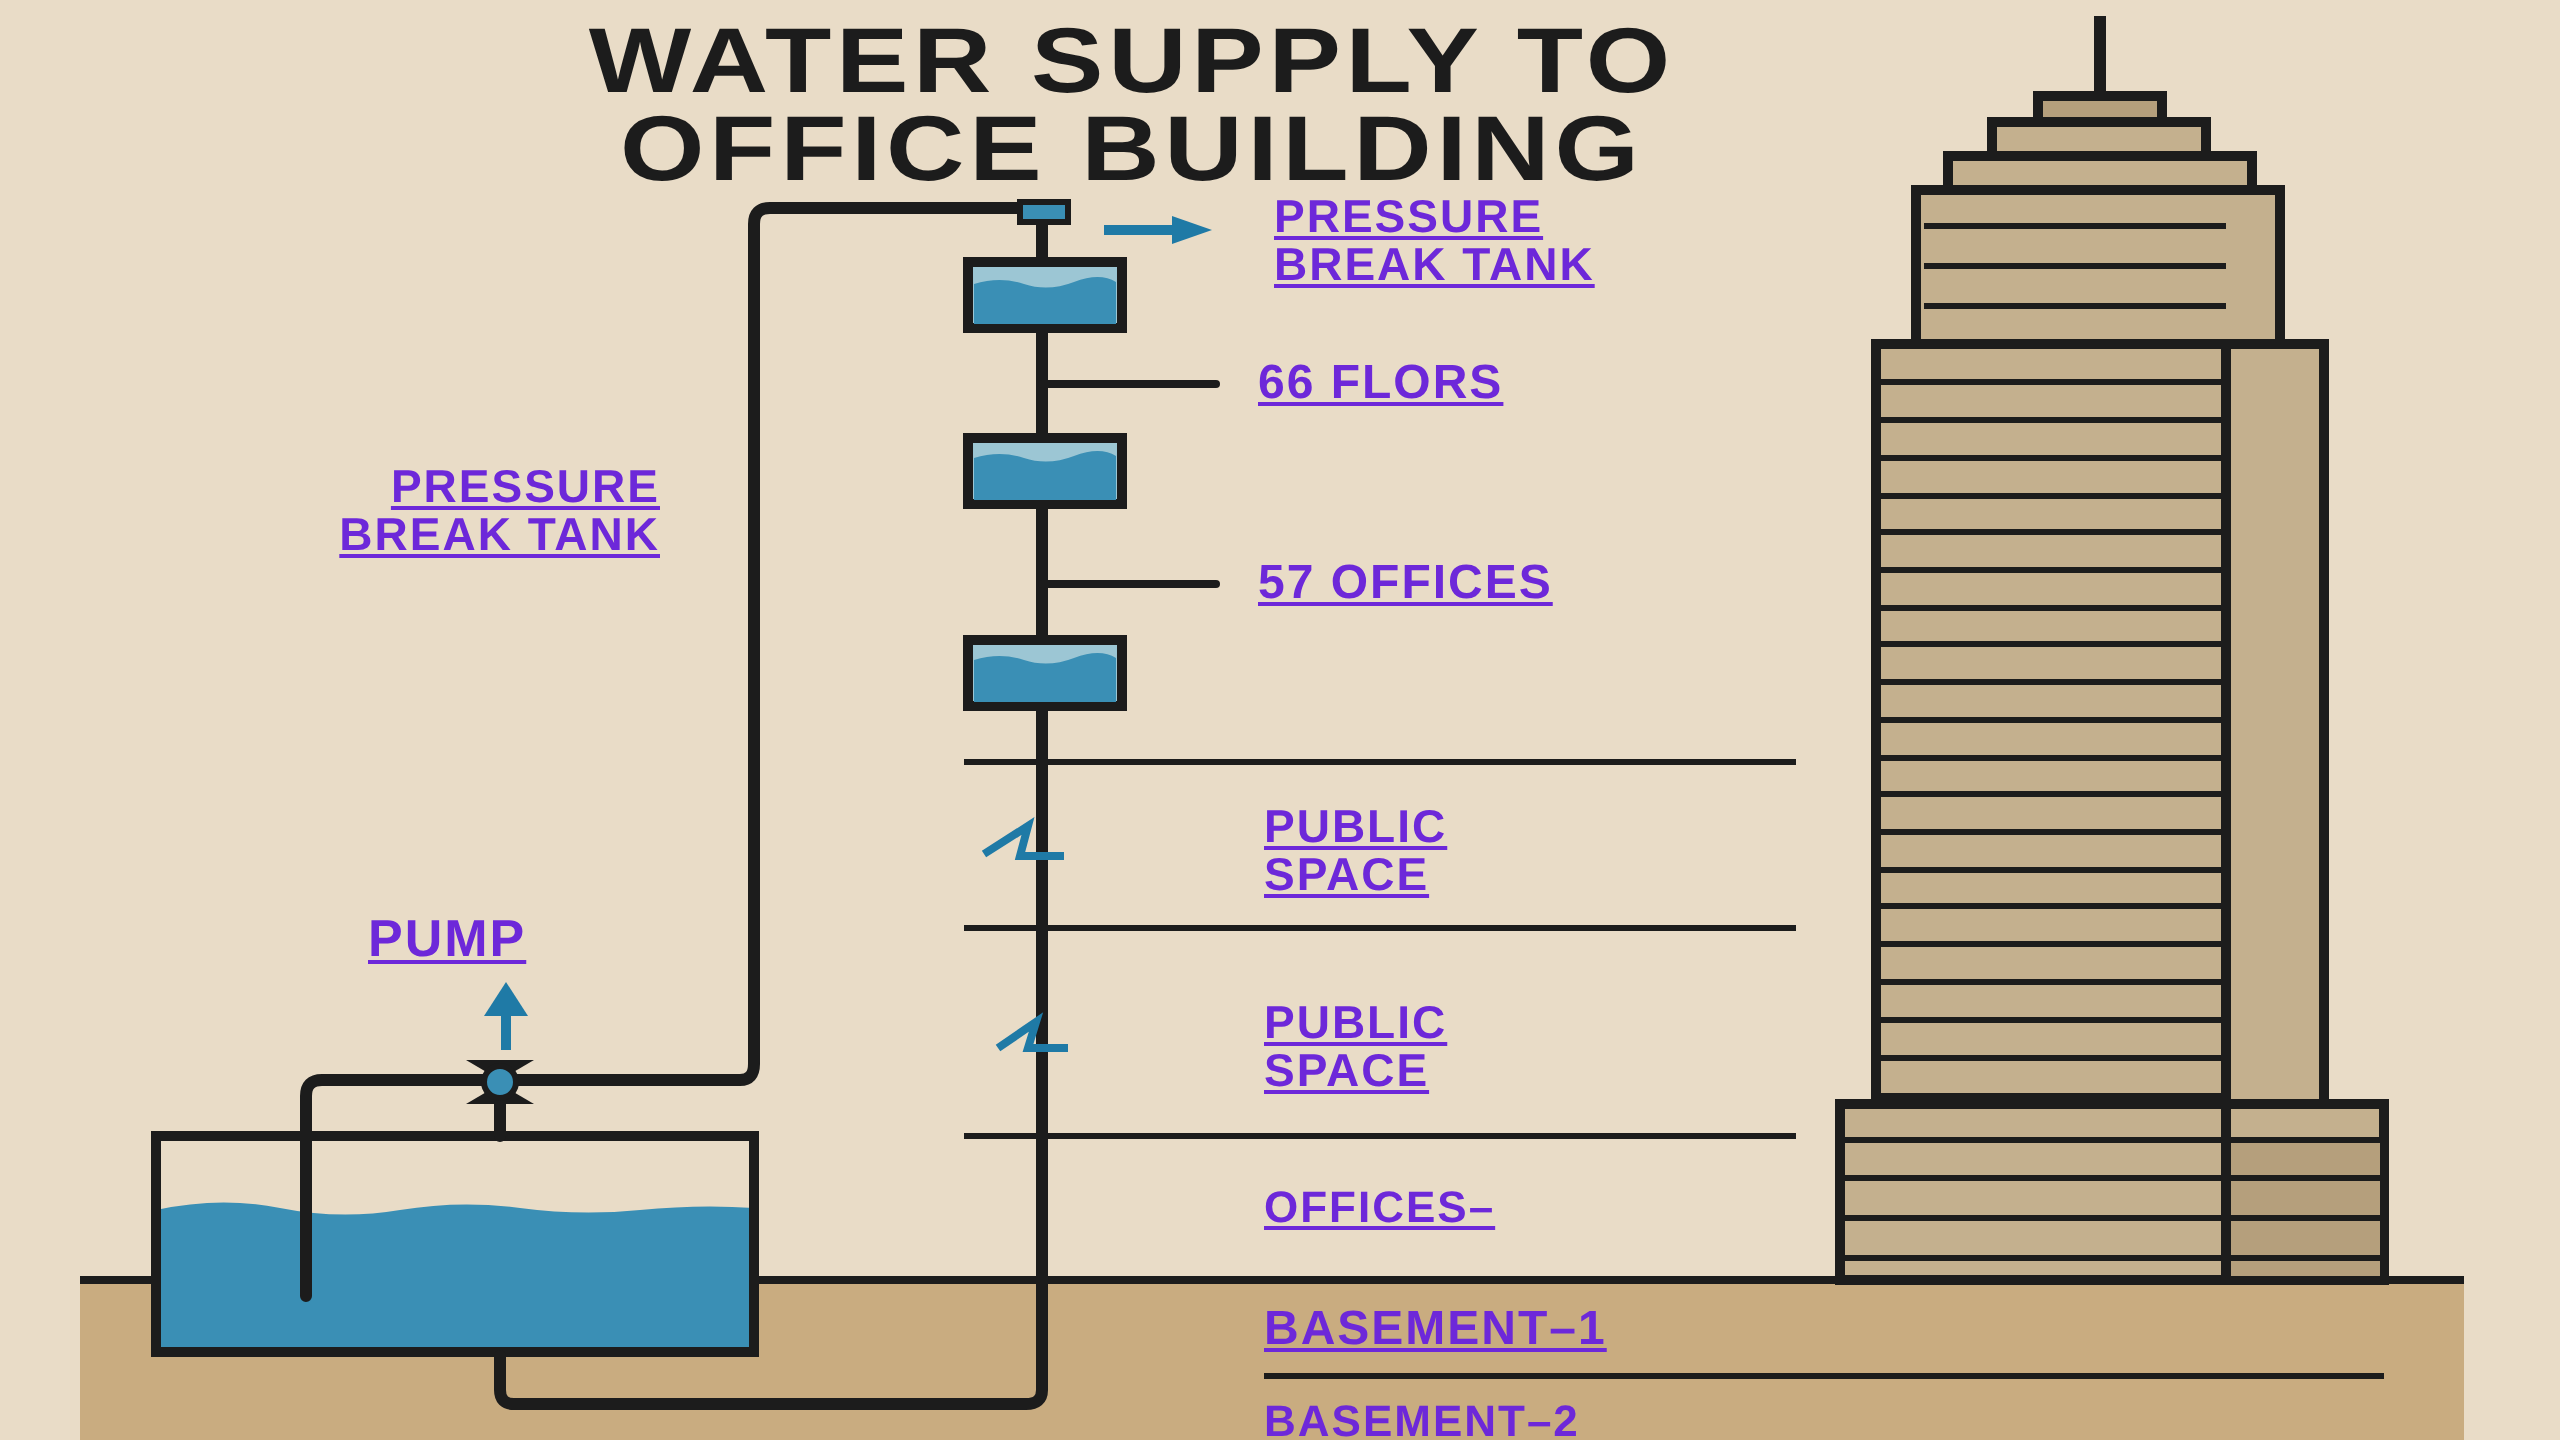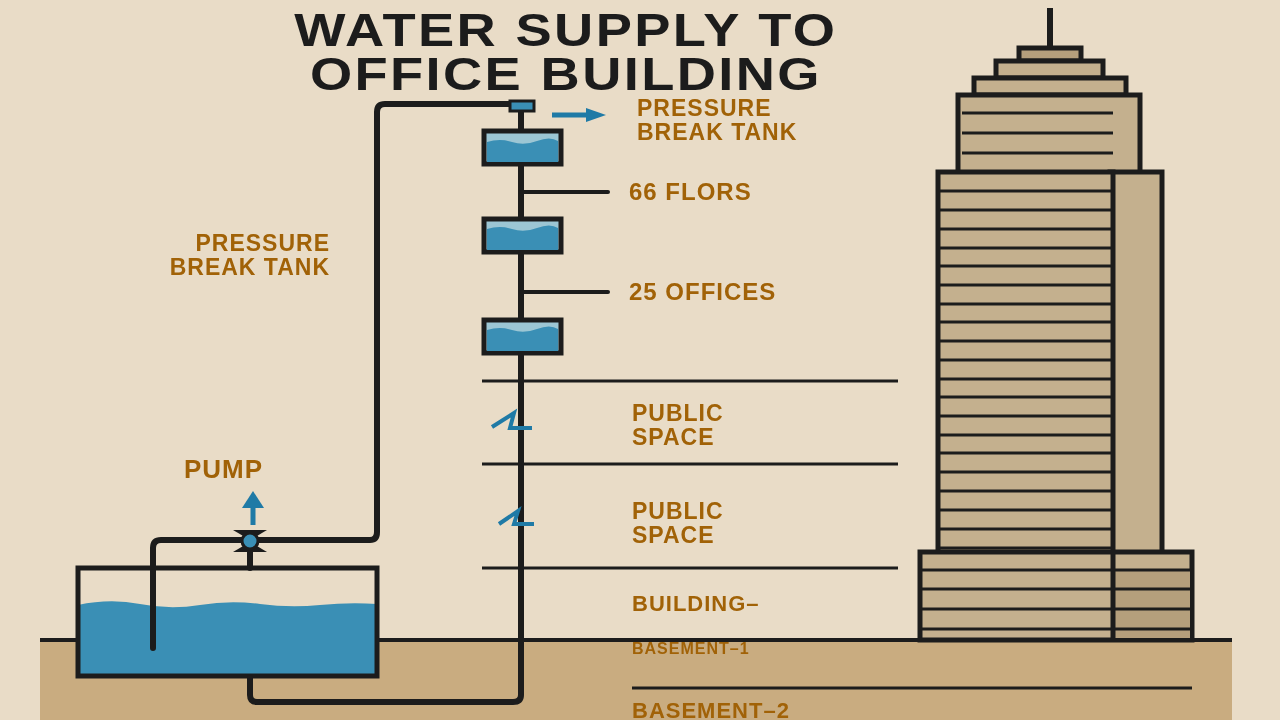--- a/index.html
+++ b/index.html
@@ -1,18 +1,18 @@
 <!DOCTYPE html>
 <html><head>
 <meta charset="utf-8">
 <style>
   html, body { margin:0; padding:0; }
   body { width:1280px; height:720px; overflow:hidden; background:#e9dcc7; position:relative; font-family:"Liberation Sans", "DejaVu Sans", sans-serif; }
   .title { position:absolute; left:0; width:1130px; text-align:center; font-weight:900; font-size:46px; line-height:44px; color:#1c1c1c; letter-spacing:2px; top:8px; transform:scaleX(1.18); transform-origin:560px 0; }
-  .label { position:absolute; font-weight:bold; color:#a16207; letter-spacing:1px; white-space:nowrap; }
+  .label { position:absolute; font-weight:bold; color:#6d28d9; letter-spacing:1px; white-space:nowrap;text-decoration:underline; }
   .l24 { font-size:24px; line-height:24px; }
   svg { position:absolute; left:0; top:0; }
 </style>
 </head>
 <body>
 
 <svg width="1280" height="720" viewBox="0 0 1280 720">
 
   <rect x="40" y="640" width="1192" height="80" fill="#c9ac80"></rect>
   <line x1="40" y1="640" x2="1232" y2="640" stroke="#1c1c1c" stroke-width="4"></line>
@@ -128,28 +128,28 @@
   <div>PRESSURE</div>
   <div>BREAK TANK</div>
 </div>
 
 <div class="label" style="left:62px; top:231px; font-size:23px; line-height:24px; text-align:right; width:268px;">
   <div style="padding-right:0;">PRESSURE</div>
   <div>BREAK TANK</div>
 </div>
 
 <div class="label l24" style="left:629px; top:180px;">66 FLORS</div>
-<div class="label l24" style="left:629px; top:280px;">25 OFFICES</div>
+<div class="label l24" style="left:629px; top:280px;">57 OFFICES</div>
 
 <div class="label" style="left:632px; top:401px; font-size:23px; line-height:24px;">
   <div>PUBLIC</div>
   <div>SPACE</div>
 </div>
 <div class="label" style="left:632px; top:499px; font-size:23px; line-height:24px;">
   <div>PUBLIC</div>
   <div>SPACE</div>
 </div>
 
-<div class="label l24" style="left:632px; top:592px; font-size:22px;">BUILDING–</div>
-<div class="label l24" style="left:632px; top:637px; font-size:16px;">BASEMENT–1</div>
+<div class="label l24" style="left:632px; top:592px; font-size:22px;">OFFICES–</div>
+<div class="label l24" style="left:632px; top:653px; font-size:24px;">BASEMENT–1</div>
 <div class="label l24" style="left:632px; top:699px; font-size:22px;">BASEMENT–2</div>
 
 <div class="label" style="left:184px; top:457px; font-size:26px; line-height:24px;">PUMP</div>
 
 </body></html>

